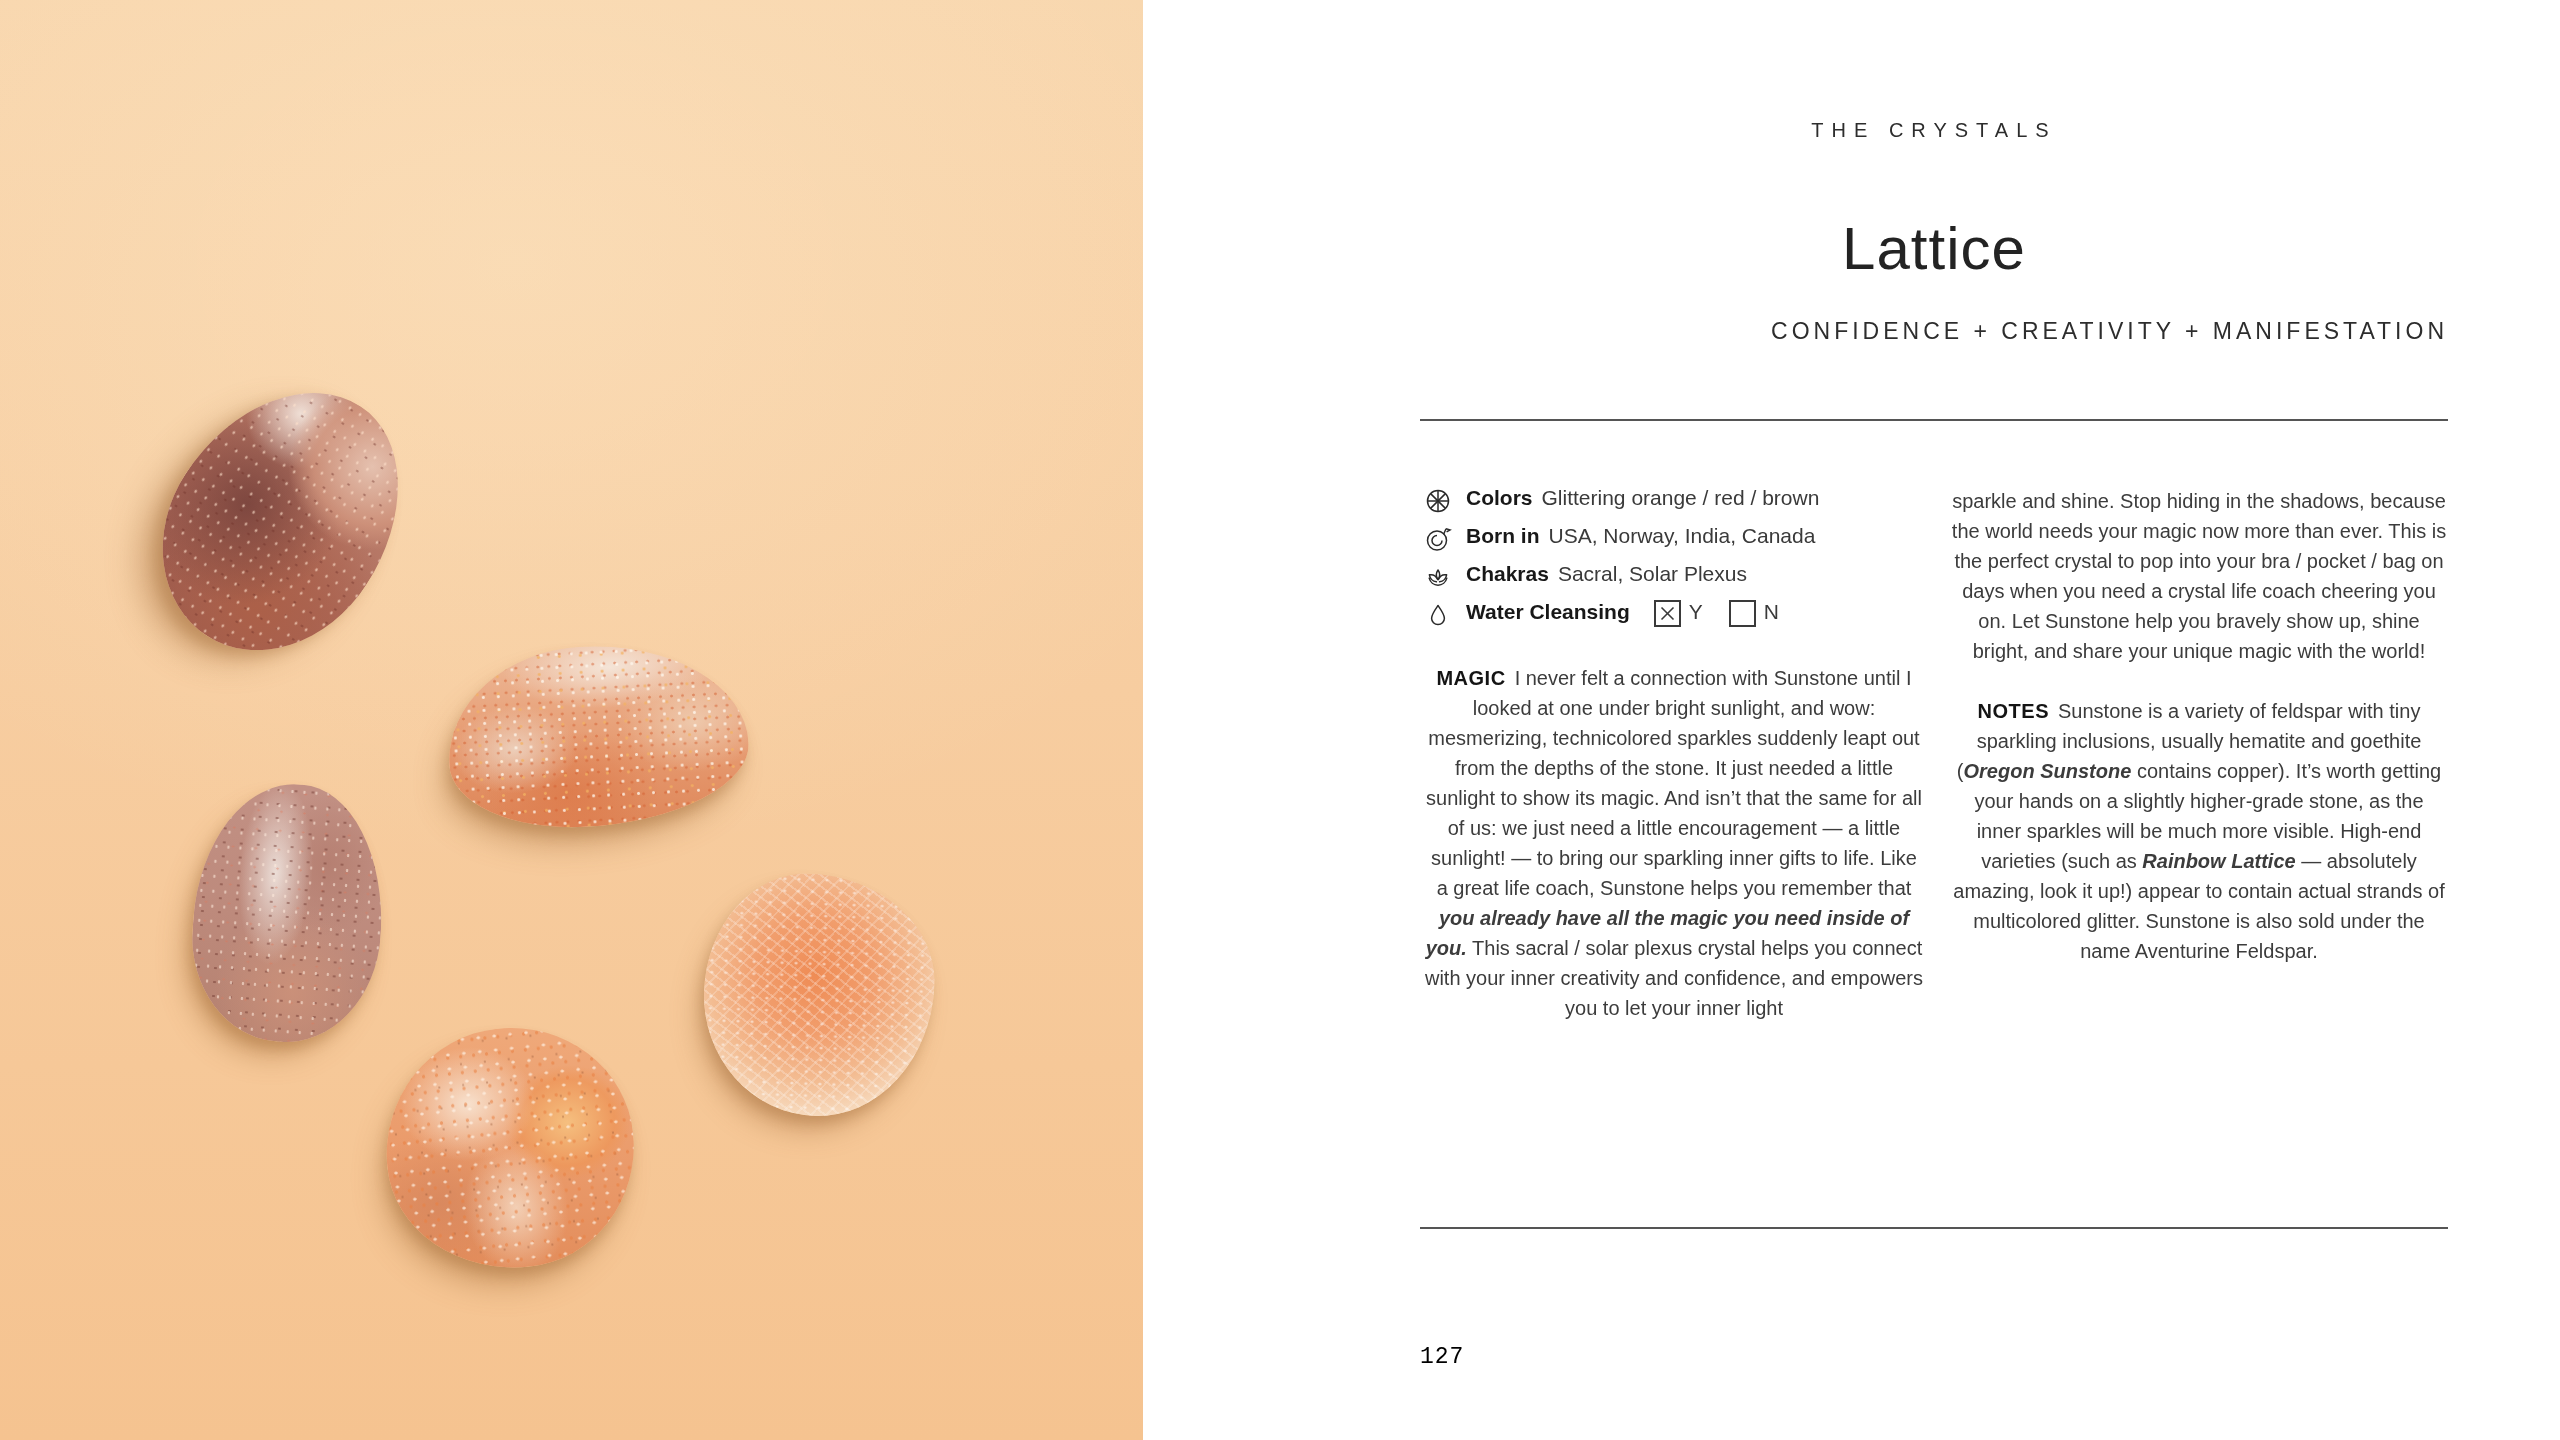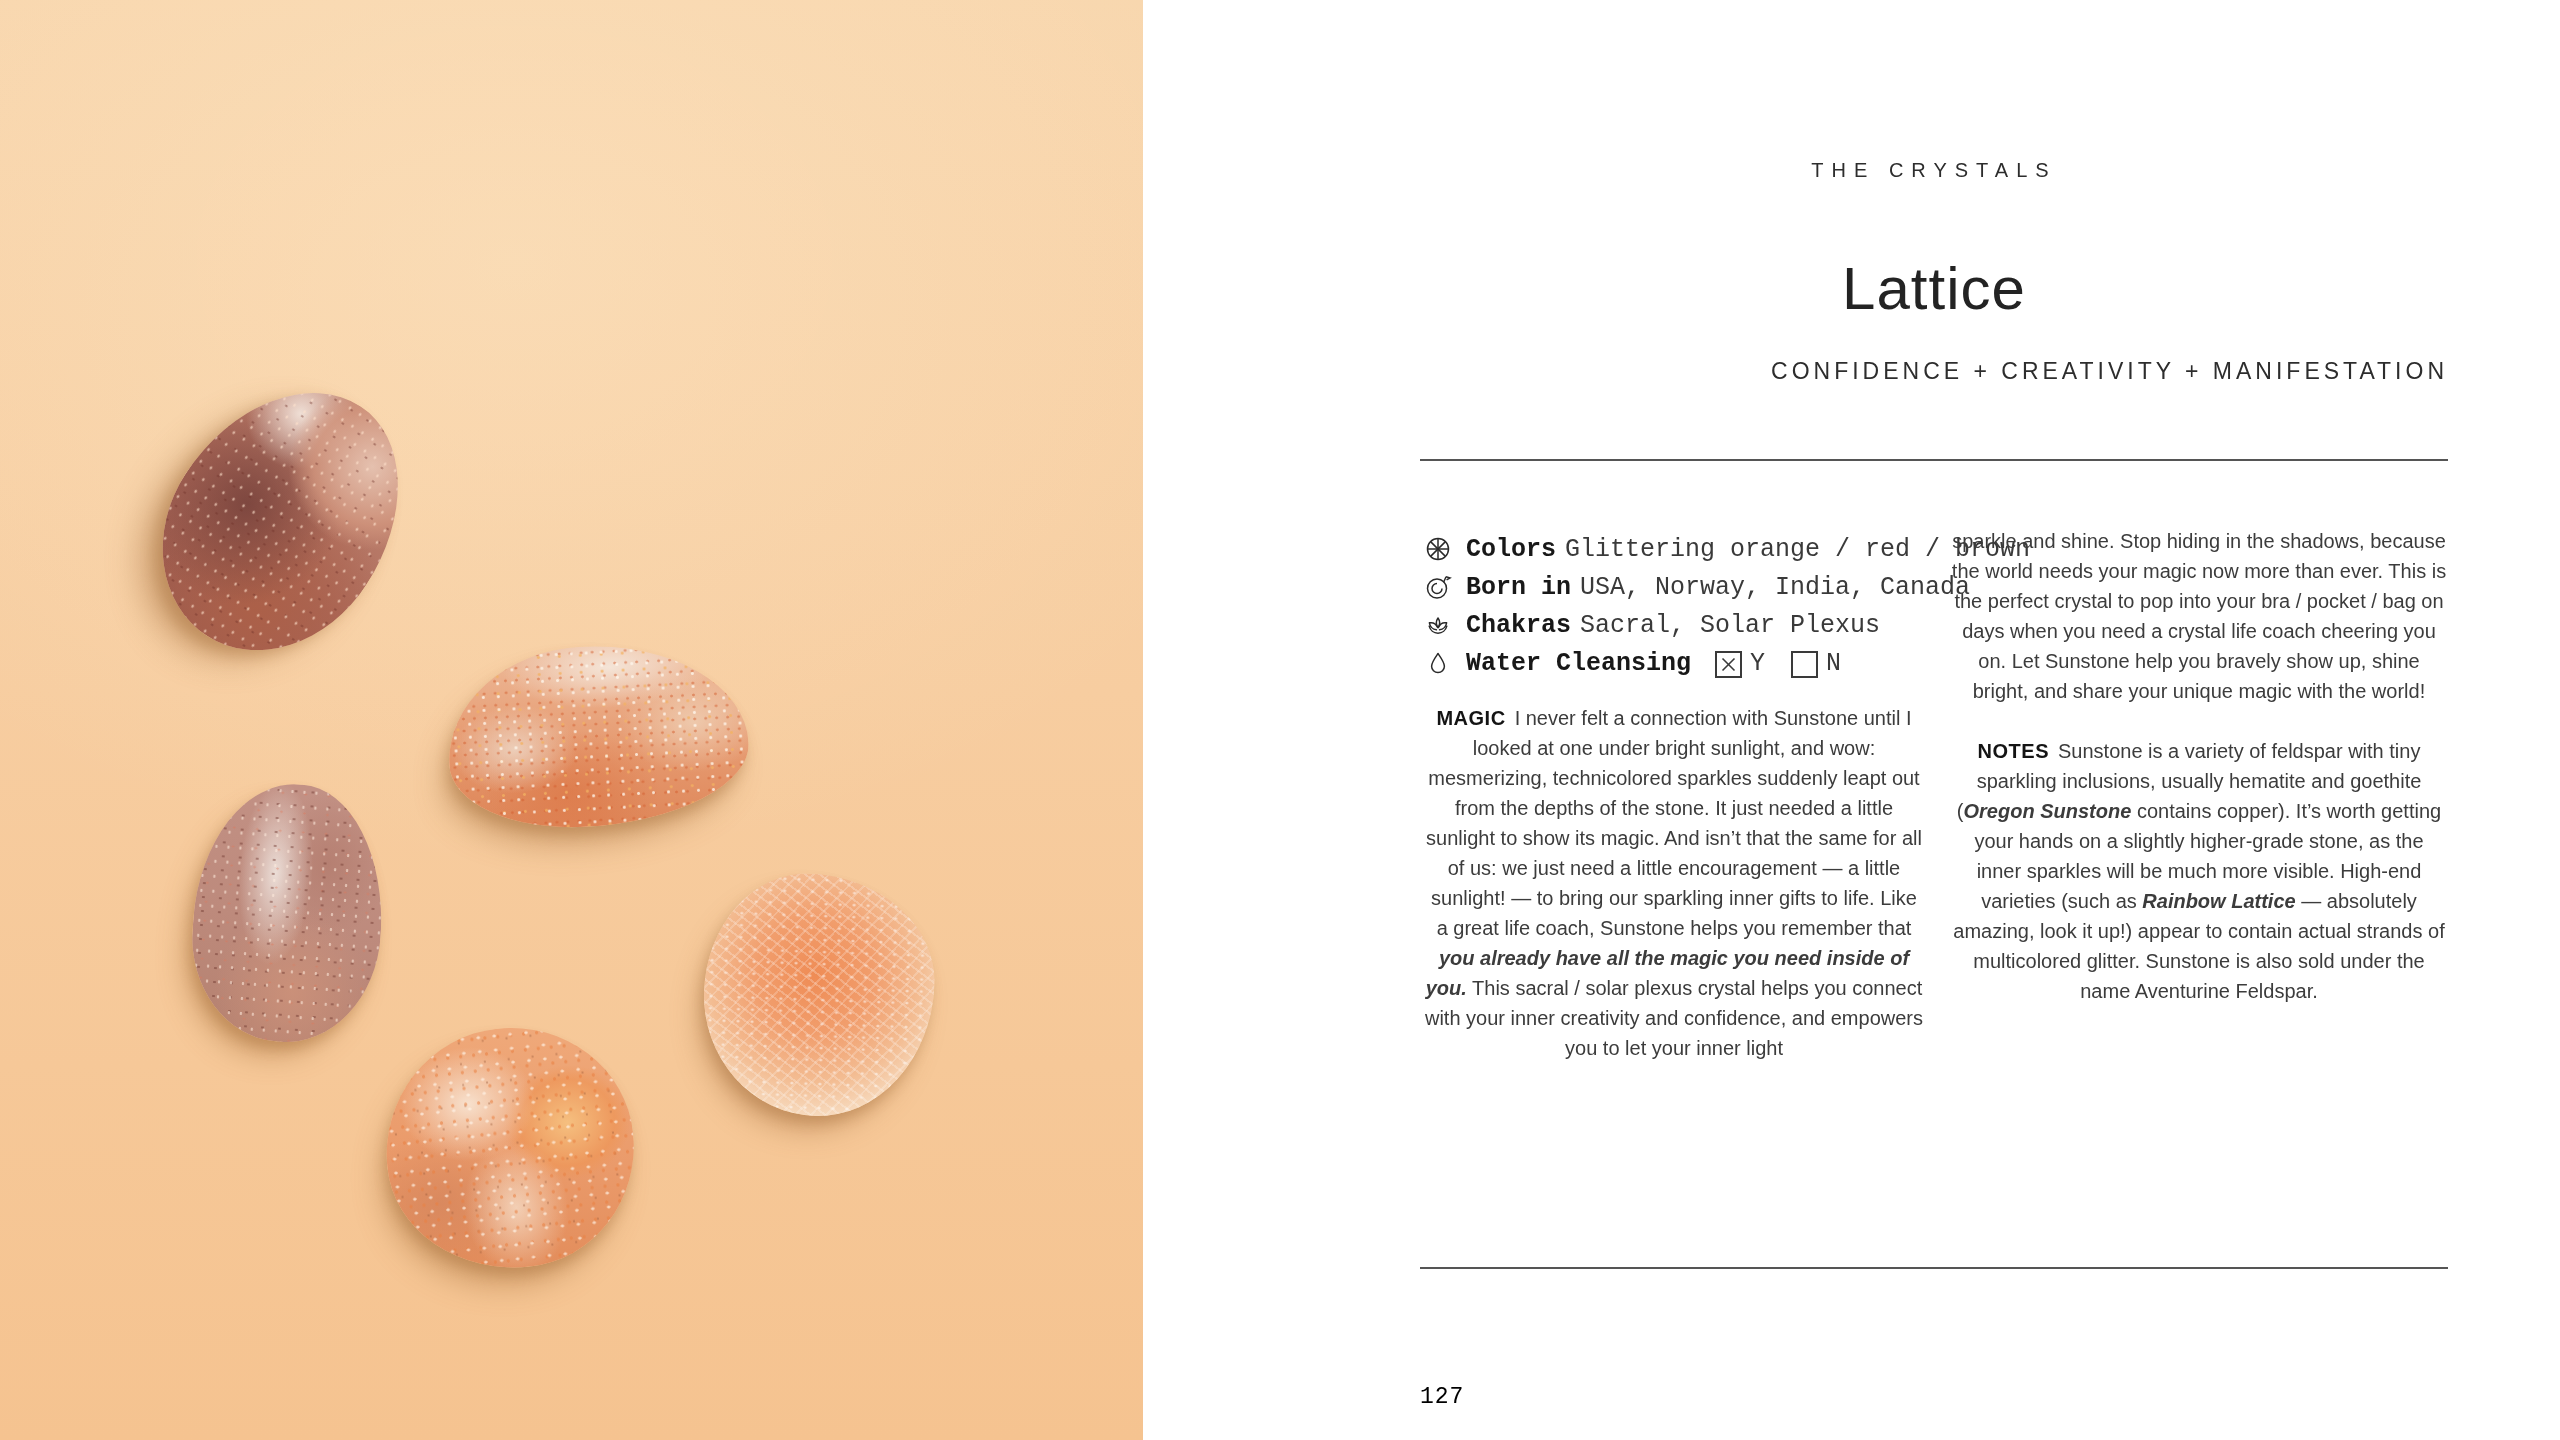--- a/index.html
+++ b/index.html
@@ -106,39 +106,39 @@
   }
   .stone5:after{
     background-image:
       repeating-linear-gradient(35deg, rgba(255,255,255,.35) 0 2px, transparent 2px 9px),
       repeating-linear-gradient(-48deg, rgba(255,255,255,.3) 0 2px, transparent 2px 11px),
       radial-gradient(rgba(255,255,255,.8) 1.2px, transparent 2px);
     background-size:auto,auto,14px 12px;opacity:.65;
   }
   
   .rightpage{position:absolute;left:1143px;top:0;width:1417px;height:1440px;background:#ffffff;}
-  .content{position:absolute;left:277px;top:0;width:1028px;height:1300px;margin-top:40px;} 
+  .content{position:absolute;left:277px;top:0;width:1028px;height:1300px;} 
   .kicker{
     position:absolute;left:0;top:119px;width:100%;text-align:center;
     font-size:20px;letter-spacing:8px;color:#2d2d2d;font-weight:400;
   }
   .title{
     position:absolute;left:0;top:214px;width:100%;text-align:center;
     font-size:60px;font-weight:300;color:#232323;letter-spacing:1px;
   }
   .subtitle{
     position:absolute;left:0;top:318px;width:100%;text-align:right;
     font-size:23px;letter-spacing:4px;color:#2d2d2d;
   }
   .rule{position:absolute;left:0;width:1028px;border-top:2px solid #555;}
   .rule.top{top:419px;}
   .rule.bottom{top:1227px;}
   
   .attrs{position:absolute;left:4px;top:486px;width:560px;}
-  .attr-row{display:flex;align-items:flex-end;height:38px;font-size:25px;font-family:Liberation Mono, monospace;}
+  .attr-row{display:flex;align-items:flex-start;height:38px;font-size:21px;}
   .attr-icon{width:32px;height:30px;flex:0 0 32px;display:flex;align-items:center;}
   .attr-icon svg{display:block;}
   .attr-label{font-weight:700;color:#181818;margin-left:10px;white-space:pre;}
   .attr-value{color:#3a3a3a;margin-left:9px;white-space:pre;}
   .checkbox{
     width:23px;height:23px;border:2px solid #3a3a3a;display:inline-flex;
     align-items:center;justify-content:center;margin-left:24px;
   }
   .checkbox + .cb-label{margin-left:8px;color:#3a3a3a;}
   .checkbox.second{margin-left:26px;}

